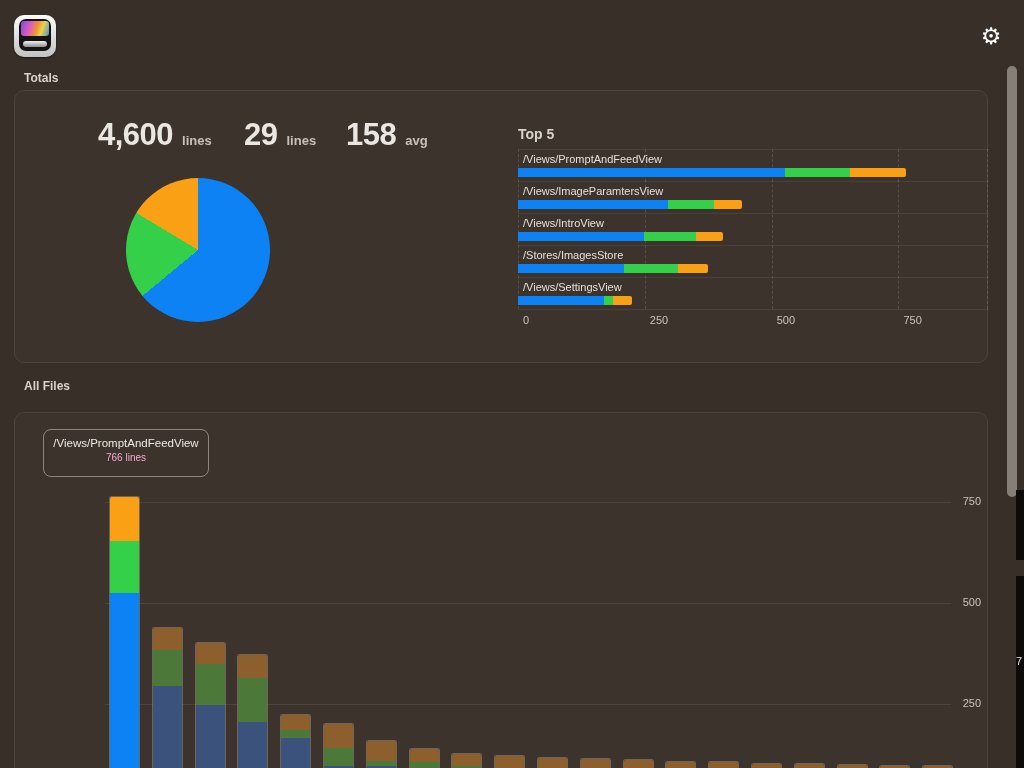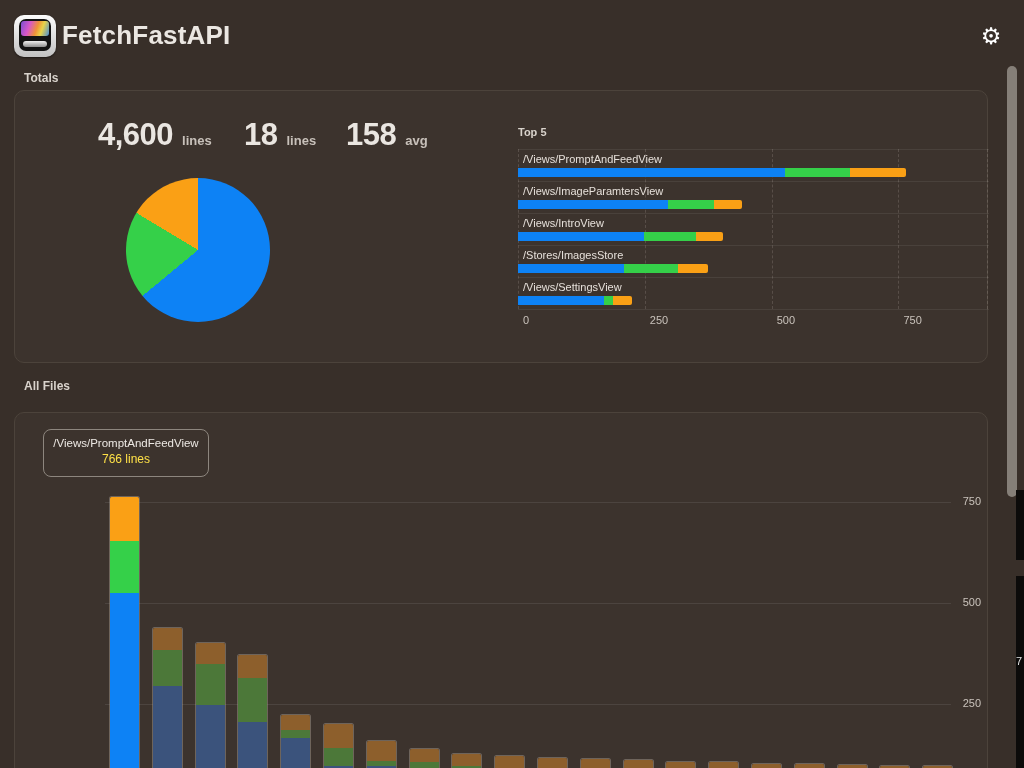--- a/index.html
+++ b/index.html
@@ -29,35 +29,35 @@
   .stat .sl{font-size:13px;font-weight:600;color:#c8c1ba;margin-left:9px;}
 
   
   #pie{position:absolute;left:111px;top:87px;width:144px;height:144px;border-radius:50%;}
   #legend{position:absolute;left:273px;top:121px;}
   .lrow{display:flex;align-items:center;height:26px;}
   .dot{width:12px;height:12px;border-radius:50%;margin-right:8px;flex:0 0 auto;}
   .ltext{font-size:14.5px;color:#f0ece7;}
 
   
-  #top5-title{position:absolute;left:503px;top:35px;font-size:11px;font-weight:600;color:#d9d3cc;}
+  #top5-title{position:absolute;left:503px;top:35px;font-size:14px;font-weight:600;color:#d9d3cc;}
   #top5-plot{position:absolute;left:503px;top:58px;width:471px;height:182px;}
   .hline{position:absolute;left:0;width:471px;height:1px;background:rgba(255,255,255,.07);}
   .vline{position:absolute;top:0;height:160px;width:0;border-left:1px dashed rgba(235,225,215,.16);}
   .tick{position:absolute;font-size:11px;color:#c9c2bb;}
   .rlabel{position:absolute;left:5px;font-size:11px;color:#e6e0da;}
   .hbar{position:absolute;left:0;height:9px;display:flex;}
   .hbar span{height:9px;display:block;}
   .hbar span:last-child{border-radius:0 2px 2px 0;}
 
   
   #tooltip{position:absolute;left:28px;top:16px;width:166px;height:48px;border:1px solid #8d867e;
            border-radius:8px;text-align:center;box-sizing:border-box;}
   #tooltip .tf{font-size:11.5px;color:#ece8e3;margin-top:7px;}
-  #tooltip .tl{font-size:12px;color:#fde047;margin-top:3px;}
+  #tooltip .tl{font-size:10px;color:#f9a8d4;margin-top:3px;}
   #allfiles-plot{position:absolute;left:0;top:0;width:972px;height:368px;}
   .gline{position:absolute;left:90px;width:846px;height:1px;background:rgba(255,255,255,.085);}
   .ytick{position:absolute;left:900px;width:66px;text-align:right;font-size:11px;color:#c9c2bb;}
   .vbar{position:absolute;width:31px;box-sizing:border-box;border:1px solid rgba(170,160,148,.45);
         border-bottom:none;border-radius:2.5px 2.5px 0 0;overflow:hidden;display:flex;flex-direction:column;}
   .vbar div{width:100%;flex:0 0 auto;}
 
   
   #scroll-thumb{position:absolute;left:1007px;top:66px;width:10px;height:431px;border-radius:5px;
                 background:#8e8881;opacity:.9;}
@@ -69,33 +69,32 @@
 <body>
 
 <div id="stage">
 
   <div class="app-icon">
     <div class="screen">
       <div class="photo"></div>
       <div class="slot"></div>
     </div>
   </div>
-  <div class="app-title">FetchFastAPI</div>
   <div class="gear">⚙</div>
 
   <div class="section-label" style="left:24px;top:71px;">Totals</div>
 
   <div class="panel" id="totals-panel">
     <div>
         <div class="stat" style="left: 83px;">
           <span class="sv">4,600</span>
           <span class="sl">lines</span>
         </div>
         <div class="stat" style="left: 229px;">
-          <span class="sv">18</span>
+          <span class="sv">29</span>
           <span class="sl">lines</span>
         </div>
         <div class="stat" style="left: 331px;">
           <span class="sv">158</span>
           <span class="sl">avg</span>
         </div>
       </div>
     <div id="pie" style="background: conic-gradient(rgb(13, 130, 245) 0deg, rgb(13, 130, 245) 230.4deg, rgb(53, 208, 73) 230.4deg, rgb(53, 208, 73) 301.1deg, rgb(250, 160, 21) 301.1deg, rgb(250, 160, 21) 360deg);"></div>
     <div id="top5-title">Top 5</div>
     <div id="top5-plot">

